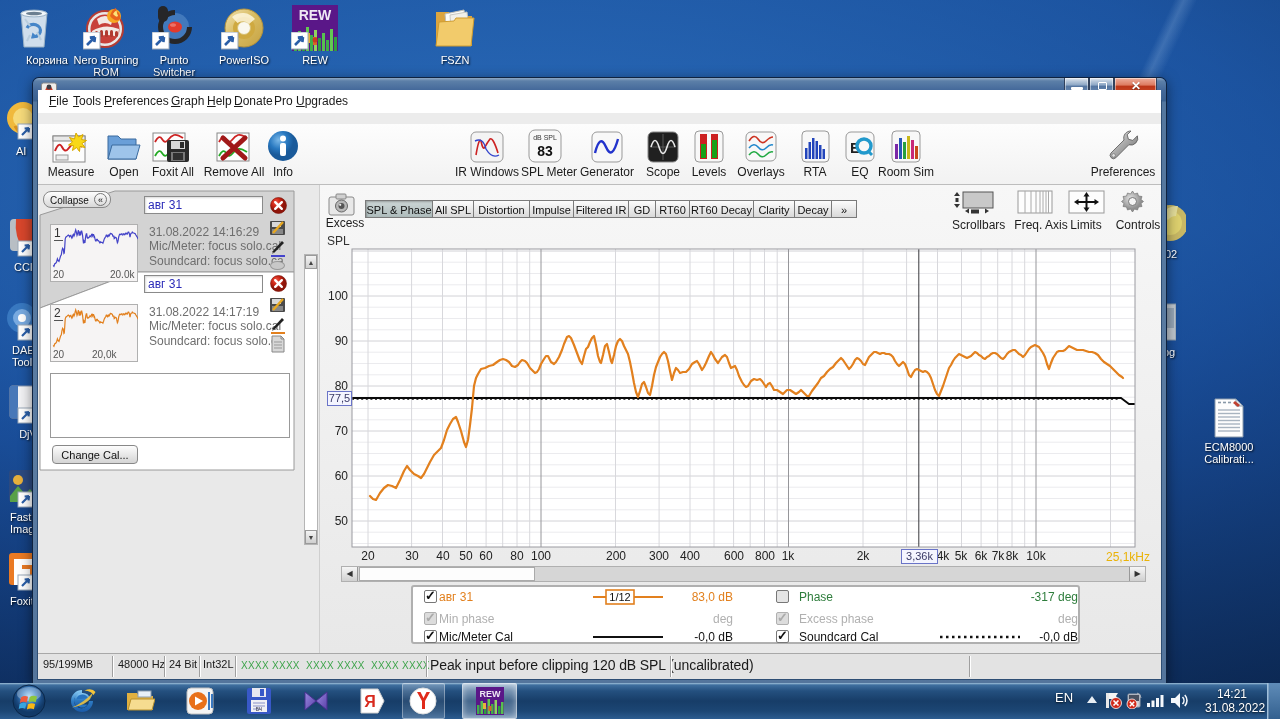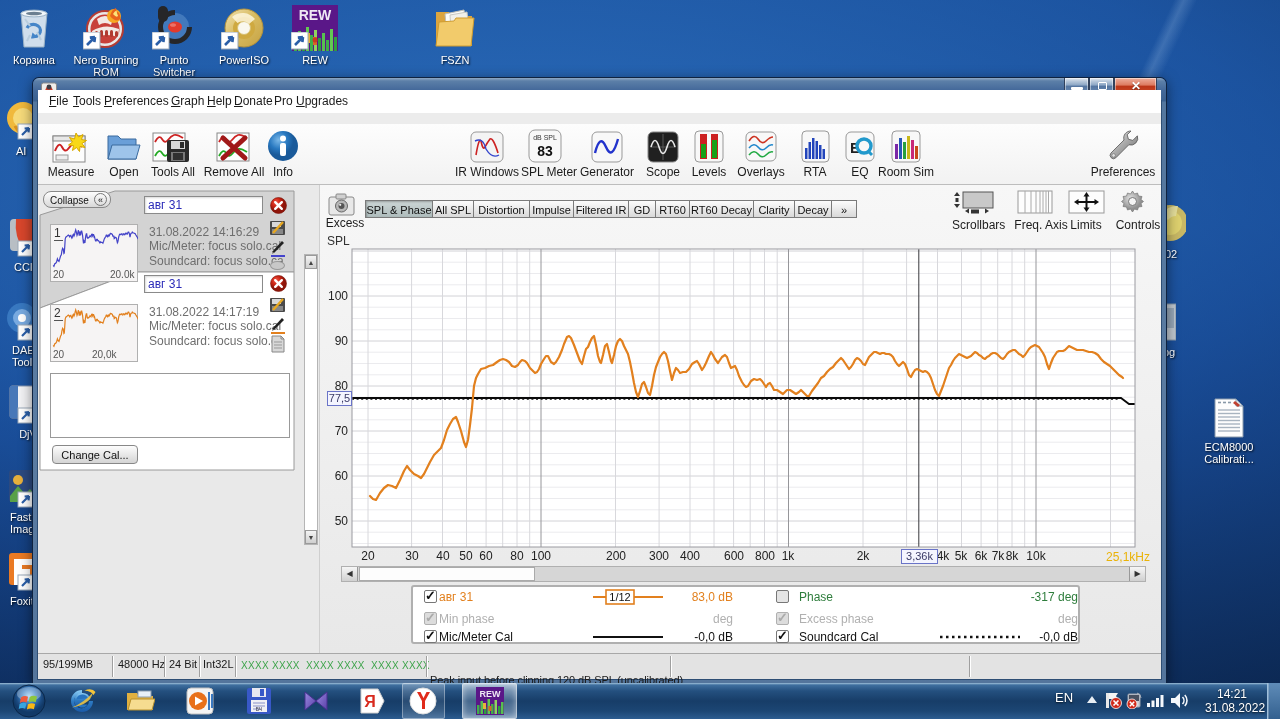--- a/index.html
+++ b/index.html
@@ -67,21 +67,21 @@
 
 <svg class="dico" style="left:15px;top:7px" width="38" height="44" viewBox="0 0 38 44">
  <path d="M6 6 L32 6 L29 40 L9 40 Z" fill="#dfe9f2" opacity=".92"></path>
  <path d="M6 6 L32 6 L29 40 L9 40 Z" fill="none" stroke="#9ab2c6"></path>
  <ellipse cx="19" cy="6.5" rx="13" ry="3.4" fill="#f2f7fb" stroke="#9ab2c6"></ellipse>
  <ellipse cx="19" cy="6.5" rx="8" ry="1.8" fill="#6b7f90"></ellipse>
  <path d="M12 21 a7 6.2 0 1 1 5 8.6" fill="none" stroke="#4585c8" stroke-width="3.2"></path>
  <path d="M16 31.5 l7 -1 -5.5 -5 Z" fill="#4585c8"></path>
  <path d="M10 12 l5 7 M22 25 l4 8 M15 28 l-3 6" stroke="#b9cddd" stroke-width="2"></path>
 </svg>
-<div class="dlabel" style="left:3px;top:54px;width:62px">Корзина</div>
+<div class="dlabel" style="left:16px;top:54px;width:62px">Корзина</div>
 <svg class="dico" style="left:84px;top:7px" width="42" height="44" viewBox="0 0 42 44">
  <circle cx="21" cy="22" r="18" fill="#e8e8e8"></circle>
     <circle cx="21" cy="22" r="18" fill="none" stroke="#b43c34" stroke-width="2"></circle>
  <circle cx="21" cy="22" r="14.5" fill="#c8413a"></circle>
  <path d="M8 24 q13 -8 27 -2 l-1 8 q-13 -5 -25 2 Z" fill="#f3e9e4"></path>
  <g fill="#b03a30">
       <rect x="11" y="24" width="3" height="6" rx="1.5"></rect>
       <rect x="16" y="23" width="3" height="7" rx="1.5"></rect>
       <rect x="21" y="23" width="3" height="7" rx="1.5"></rect>
       <rect x="26" y="23" width="3" height="7" rx="1.5"></rect>
@@ -290,21 +290,21 @@
    <path d="M4 12 q4 -8 7 -3 t6 1 t6 -5 t9 3" fill="none" stroke="#cc2222" stroke-width="1.8"></path>
    <path d="M4 26 q4 -8 7 -3 t6 1 t6 -5 t9 3" fill="none" stroke="#22aa22" stroke-width="1.8"></path>
    <g>
           <rect x="16" y="10" width="22" height="22" rx="2" fill="#2a2a2a"></rect>
           <rect x="20" y="11" width="14" height="8" fill="#d8d8d8"></rect>
           <rect x="29" y="12" width="4" height="6" fill="#2a2a2a"></rect>
           <rect x="20" y="22" width="14" height="9" fill="#787878"></rect>
           <rect x="22" y="23" width="10" height="7" fill="#303030"></rect>
         </g>
   </svg>
-  <div class="tlab" style="left:135px;top:41px;width:70px;margin-left:-35px">Tools All</div>
+  <div class="tlab" style="left:135px;top:41px;width:70px;margin-left:-35px">Foxit All</div>
 
   <svg style="position:absolute;left:175px;top:6px" width="44" height="34" viewBox="0 0 44 34">
    <rect x="4" y="3" width="32" height="28" fill="#fdfdfd" stroke="#888"></rect>
    <path d="M6 12 q4 -8 7 -3 t6 1 t6 -5 t9 3" fill="none" stroke="#cc2222" stroke-width="1.8"></path>
    <path d="M6 26 q4 -8 7 -3 t6 1 t6 -5 t9 3" fill="none" stroke="#22aa22" stroke-width="1.8"></path>
    <path d="M10 8 L32 28 M32 8 L10 28" stroke="#a01818" stroke-width="5" stroke-linecap="round"></path>
   </svg>
   <div class="tlab" style="left:196px;top:41px;width:84px;margin-left:-42px">Remove All</div>
 
   <svg style="position:absolute;left:229px;top:6px" width="32" height="32" viewBox="0 0 32 32">
@@ -662,21 +662,21 @@
   <div class="scell" style="left:5px">95/199MB</div>
       <div class="ssep" style="left:74px"></div>
   <div class="scell" style="left:80px">48000 Hz</div>
       <div class="ssep" style="left:126px"></div>
   <div class="scell" style="left:131px">24 Bit</div>
       <div class="ssep" style="left:161px"></div>
   <div class="scell" style="left:165px">Int32L</div>
       <div class="ssep" style="left:197px"></div>
   <div class="scell" style="left:203px;top:6px;color:#3fa44c;font-size:10px;letter-spacing:.3px">XXXX XXXX&nbsp; XXXX XXXX&nbsp; XXXX XXXX</div>
       <div class="ssep" style="left:388px"></div>
-  <div class="scell" style="left:392px;top:20px;font-size:11px;letter-spacing:-0.1px">Peak input before clipping 120 dB SPL (uncalibrated)</div>
+  <div class="scell" style="left:392px;top:3px;font-size:14px;letter-spacing:-0.1px">Peak input before clipping 120 dB SPL (uncalibrated)</div>
       <div class="ssep" style="left:632px"></div>
   <div class="ssep" style="left:931px"></div>
  </div>
 </div>
 
 <svg width="1280" height="719" viewBox="0 0 1280 719" style="position:absolute;left:0;top:0">
     <rect x="352.0" y="249.0" width="783.0" height="298.0" fill="#ffffff" stroke="none"></rect>
     <g stroke="#ebebee" stroke-width="1">
       <line x1="352.0" y1="262.2" x2="1135.0" y2="262.2"></line>
       <line x1="352.0" y1="273.5" x2="1135.0" y2="273.5"></line>

